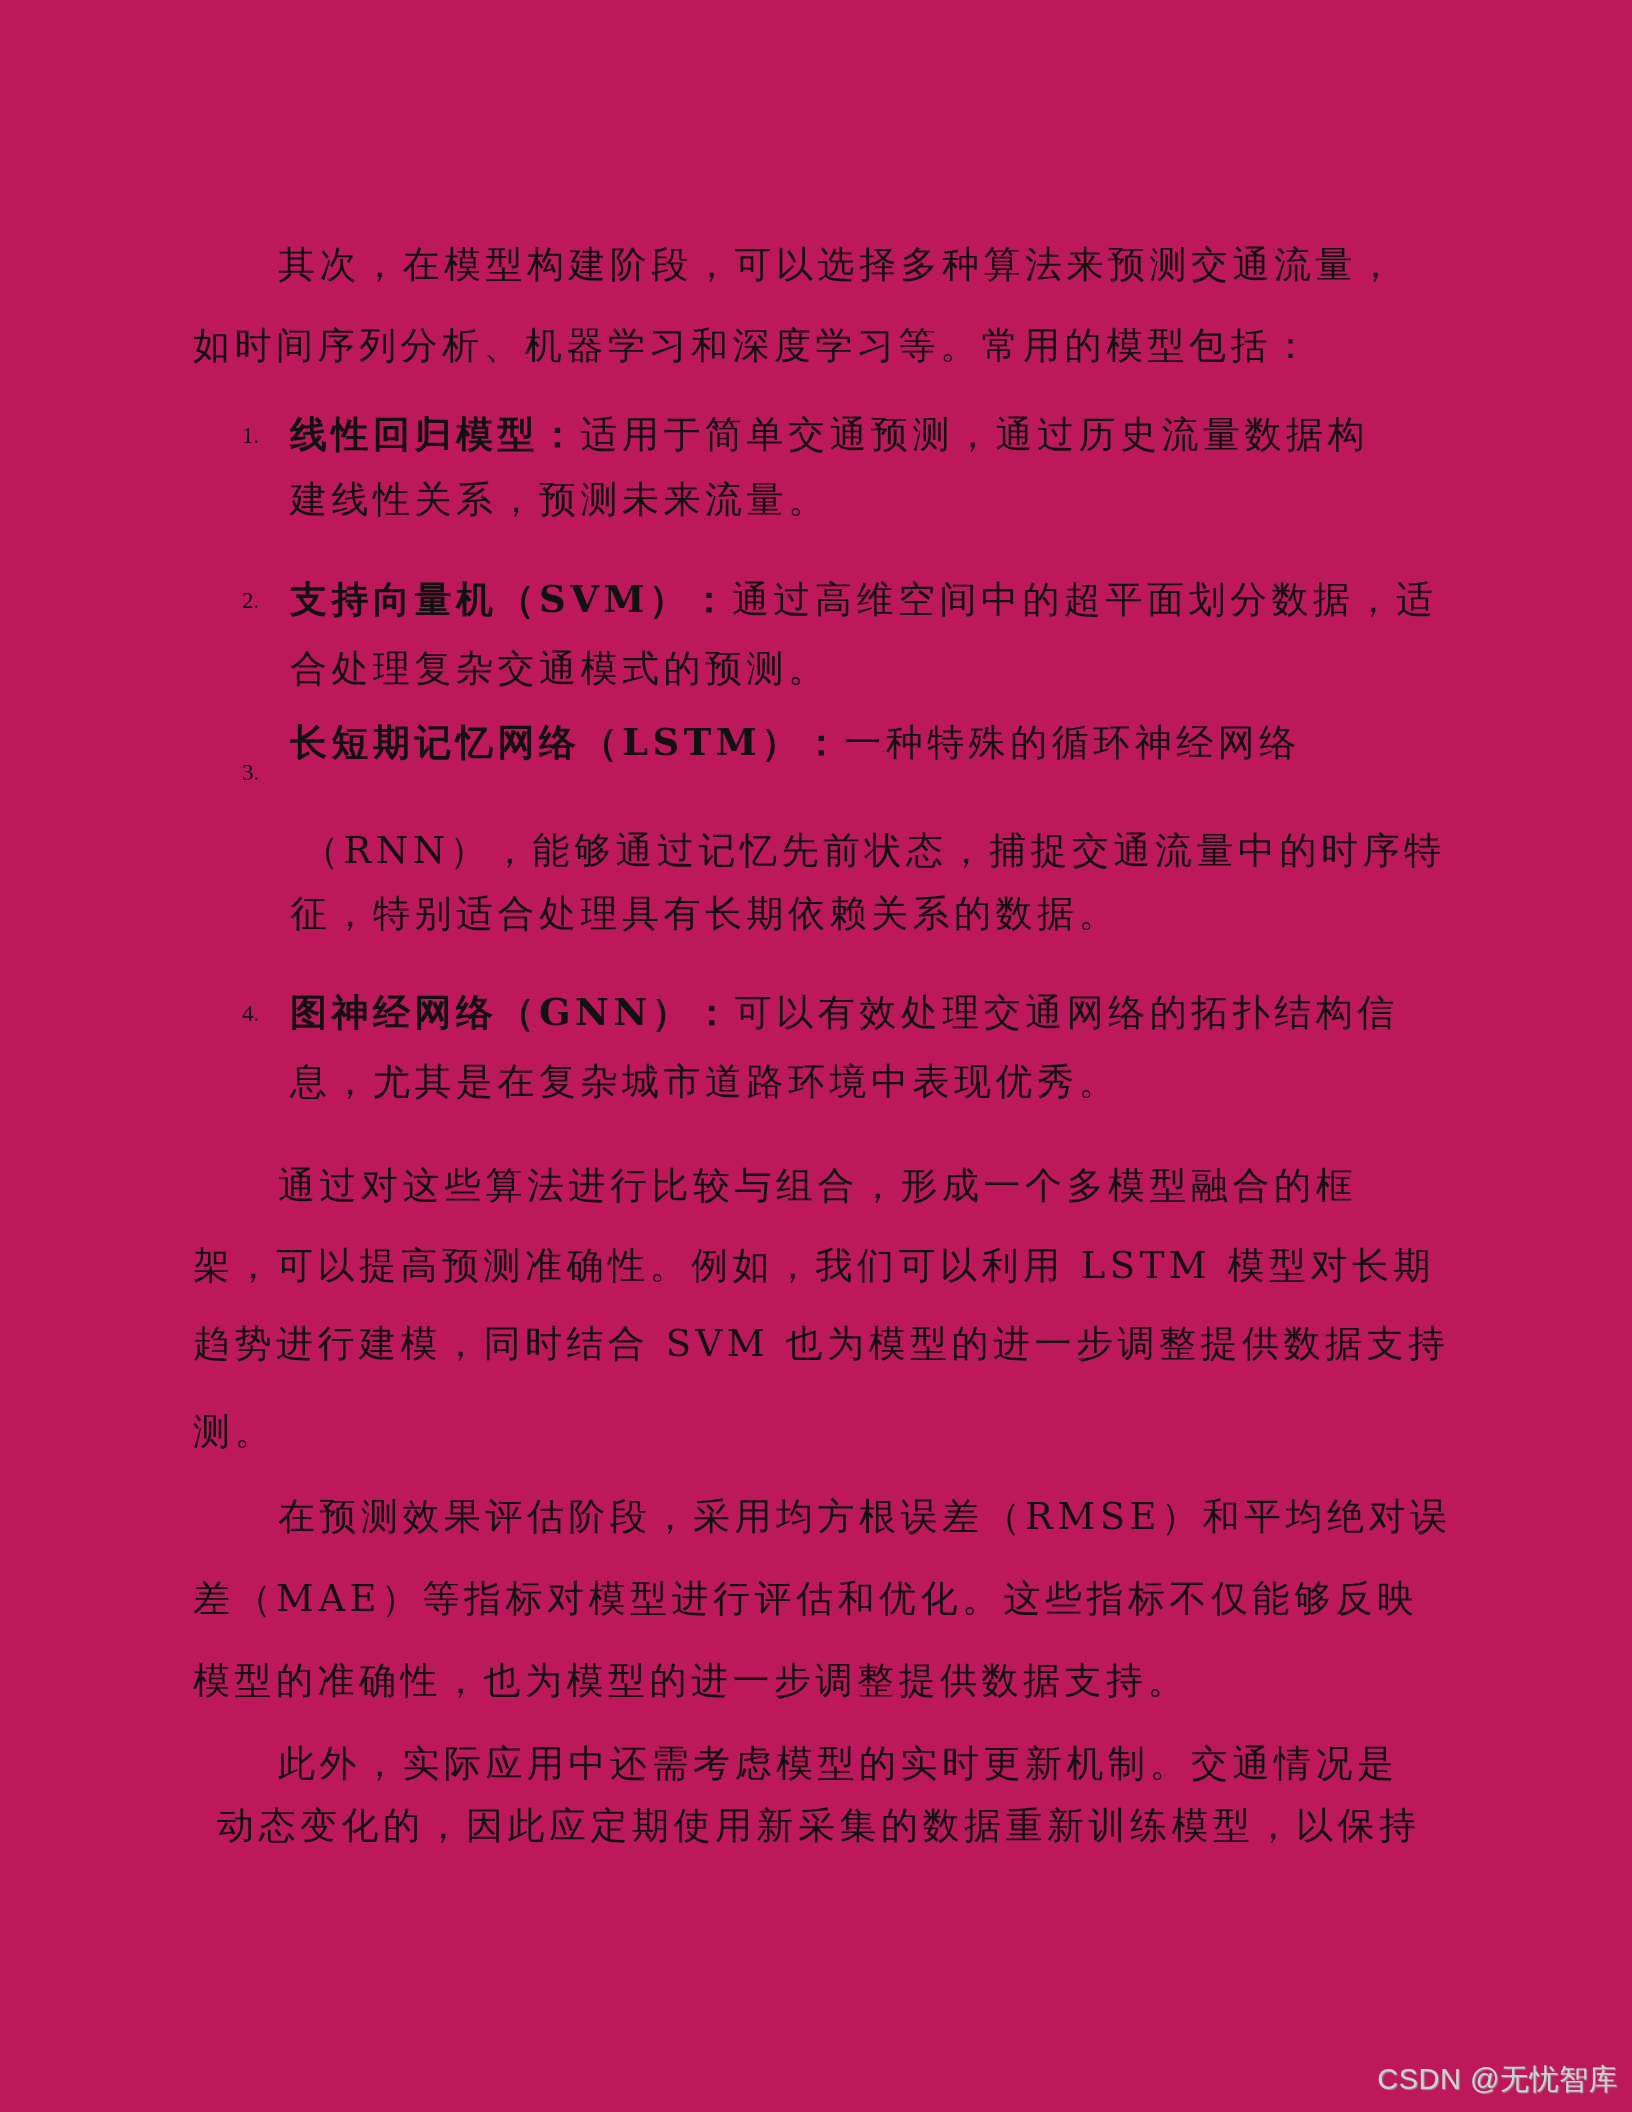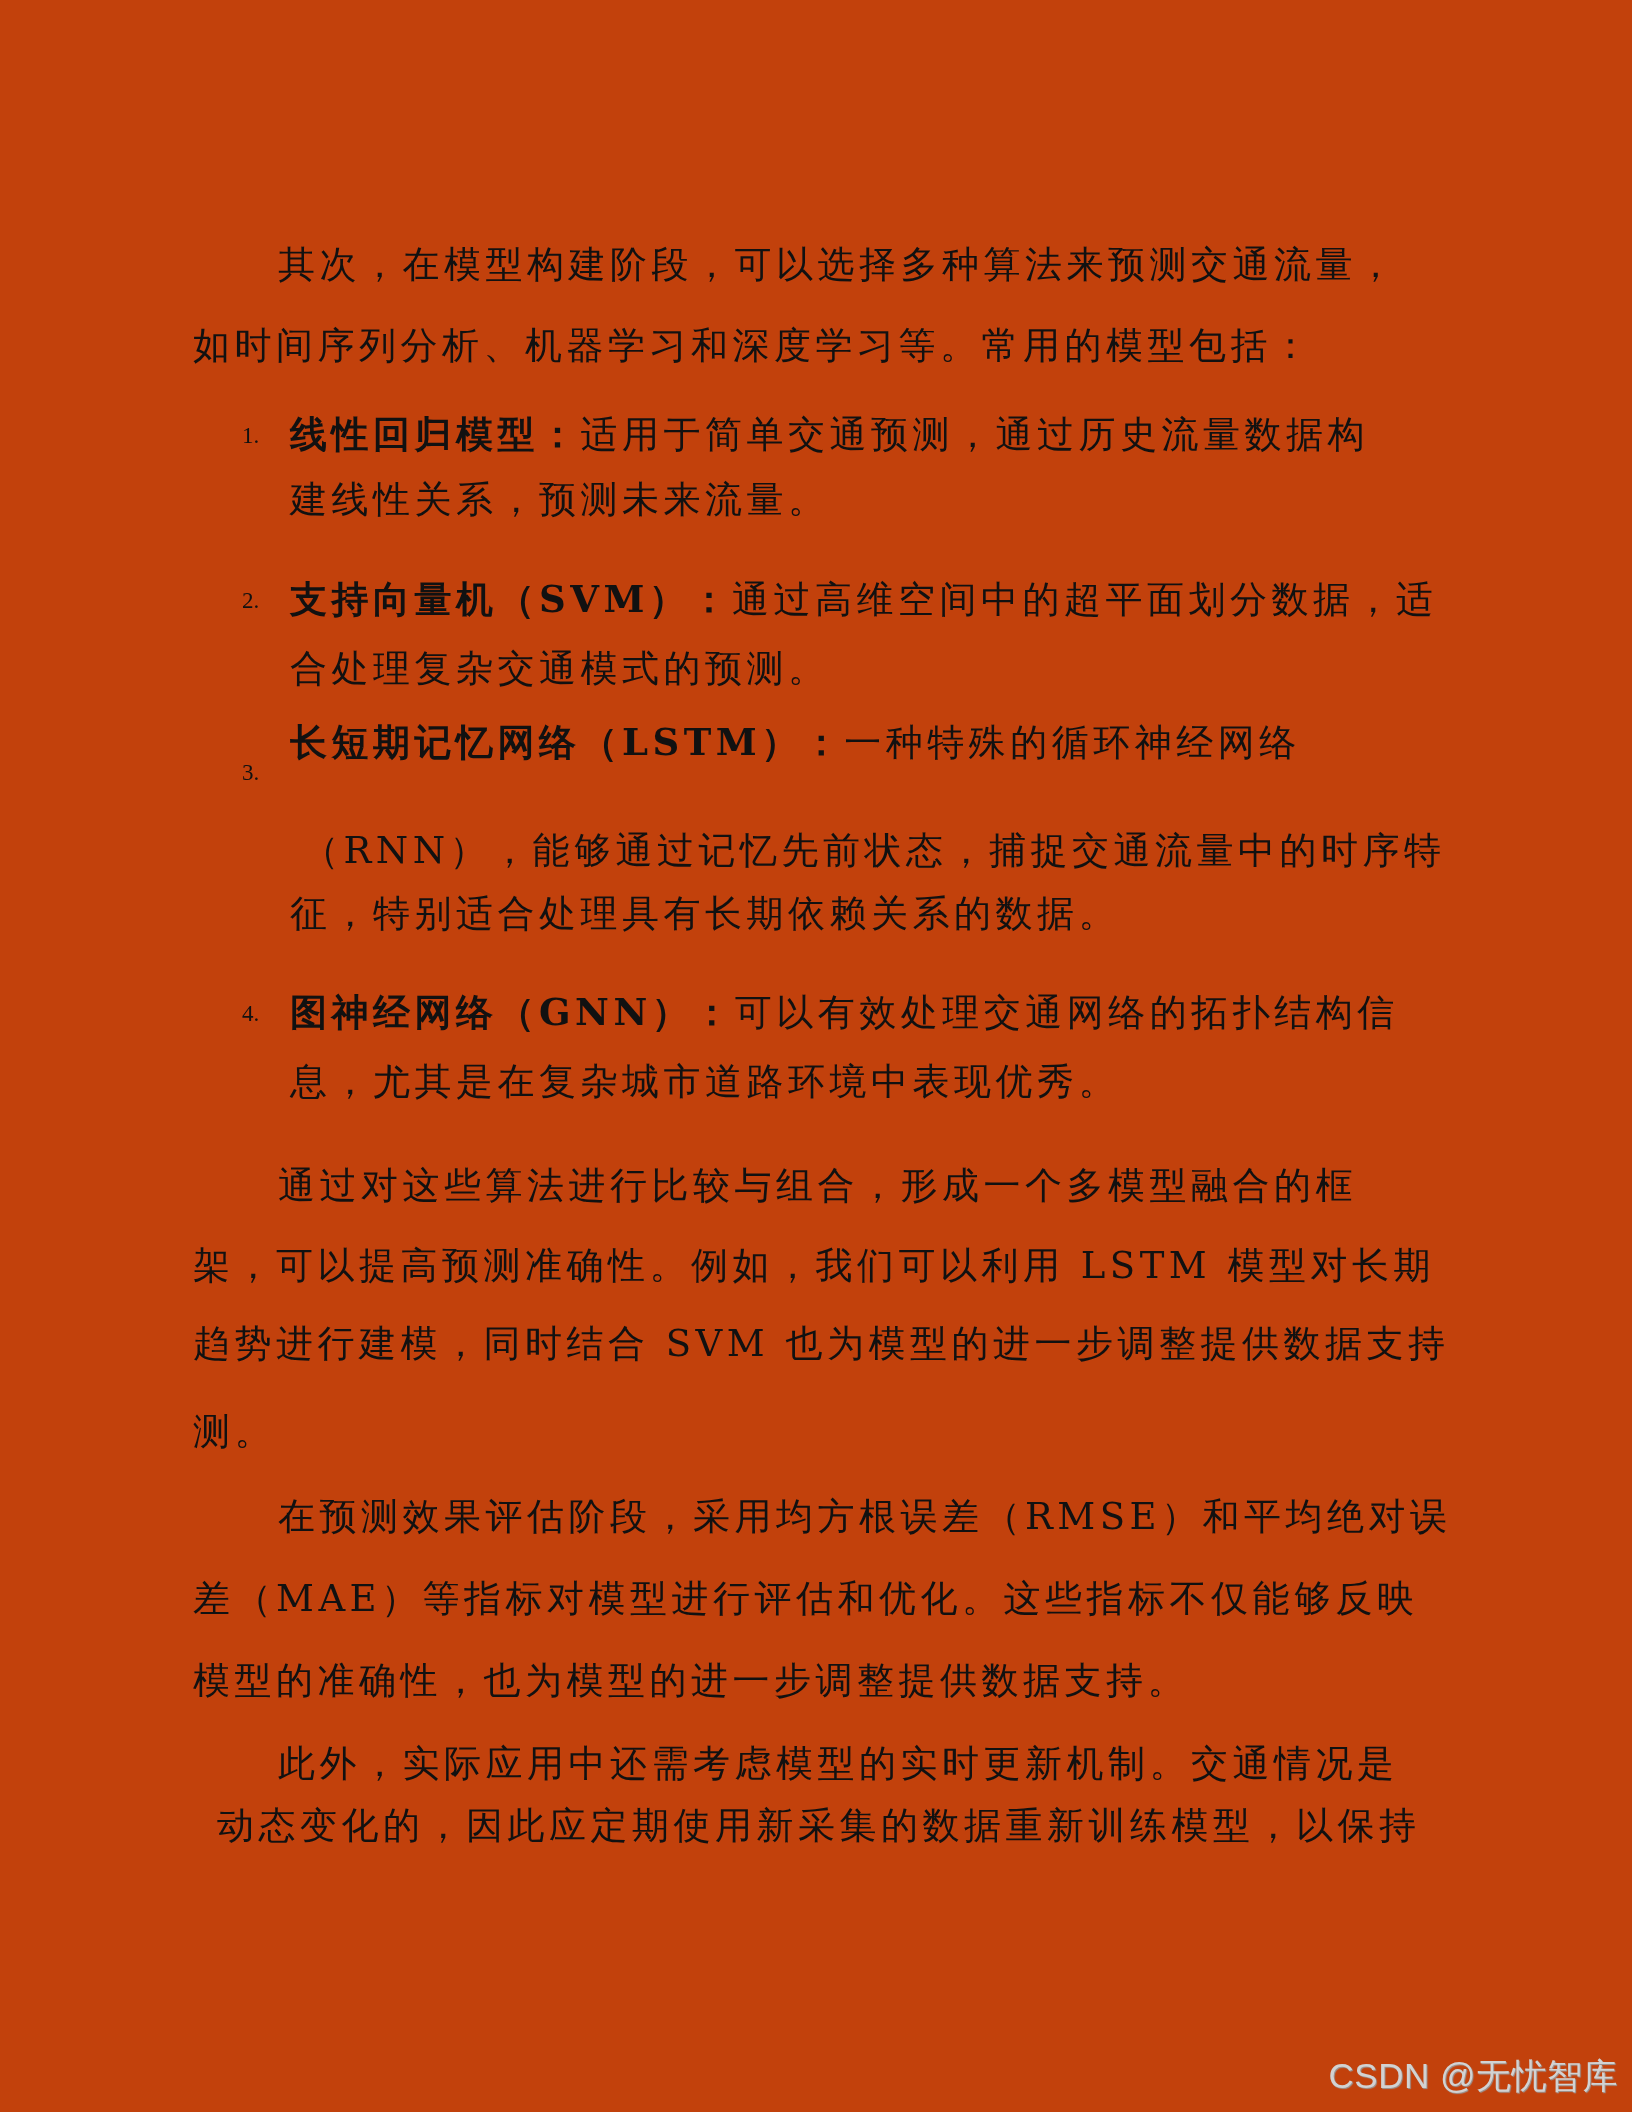--- a/index.html
+++ b/index.html
@@ -1,27 +1,27 @@
 <!DOCTYPE html>
 <html><head>
 <meta charset="utf-8">
 <style>
   html, body { margin: 0; padding: 0; background: #ffffff; }
   body { width: 1632px; height: 2112px; position: relative; overflow: hidden;
          font-family: "DejaVu Serif", "Liberation Serif", serif; color: #111111; }
-  .page { position: absolute; left: 0; top: 0; width: 1632px; height: 2112px; background: #c2410c; }
+  .page { position: absolute; left: 0; top: 0; width: 1632px; height: 2112px; background: #be185d; }
   .line { position: absolute; white-space: nowrap; font-size: 37px; line-height: 44px;
           letter-spacing: 4.5px; color: #111111; }
   .para-first { left: 278px; }
   .para-cont  { left: 193px; }
   .item-num { position: absolute; left: 242px; font-size: 23px; line-height: 44px; color: #111111;
               font-family: "Liberation Serif", "DejaVu Serif", serif; }
   .item-line { left: 290px; }
   .bold { font-weight: bold; }
-  .watermark { position: absolute; right: 14px; bottom: 12px; font-size: 35px; color: #d2d2d2;
+  .watermark { position: absolute; right: 14px; bottom: 12px; font-size: 29px; color: #d2d2d2;
                font-family: "Liberation Sans", "DejaVu Sans", sans-serif;
                text-shadow: 1px 1px 1px #9a9a9a; letter-spacing: 0.5px; }
 </style>
 </head>
 <body>
 
 <div class="page">
 
   <div>
     <div class="line para-first" style="top:243px;">其次，在模型构建阶段，可以选择多种算法来预测交通流量，</div>

